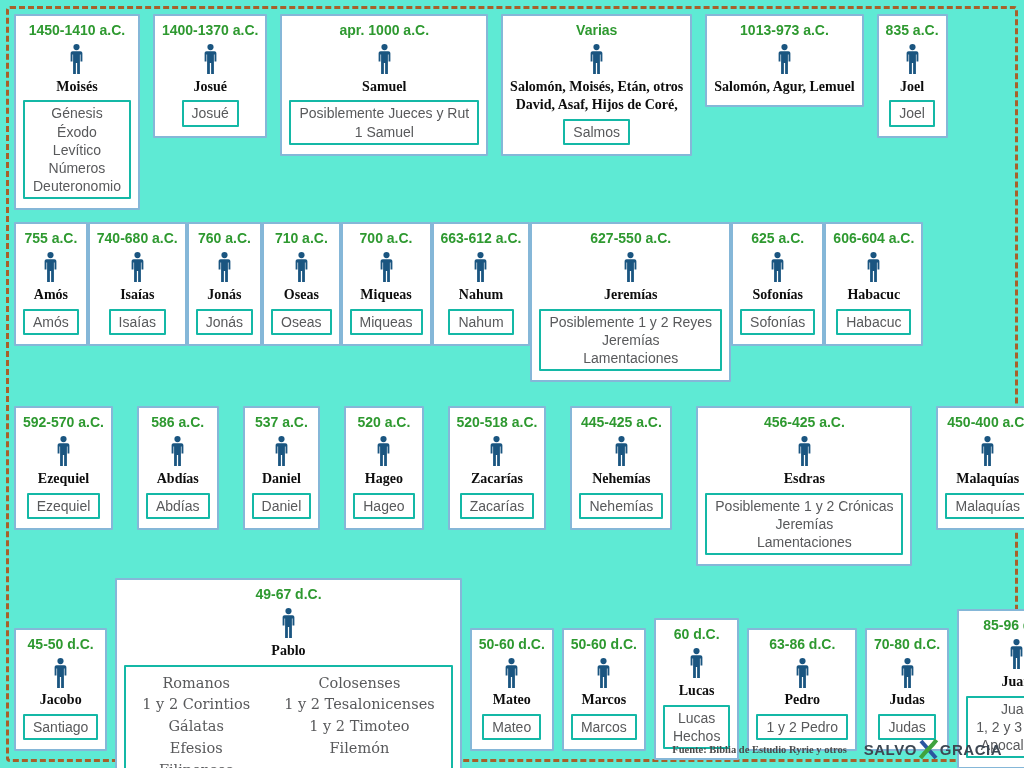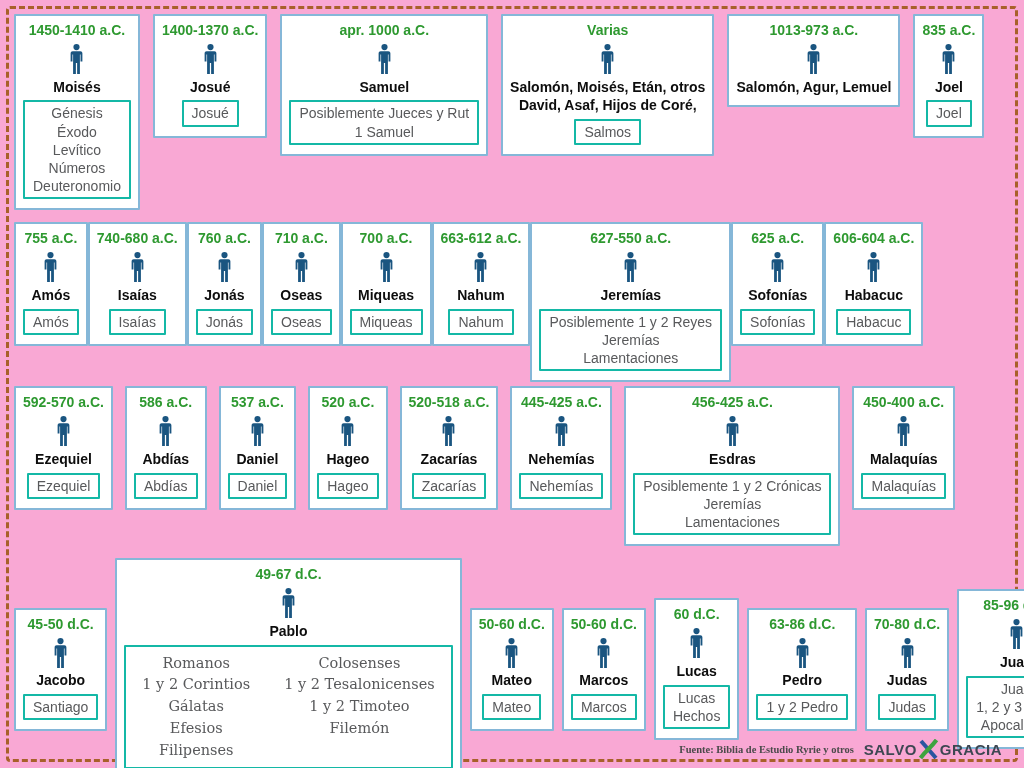--- a/index.html
+++ b/index.html
@@ -1,37 +1,37 @@
 <!DOCTYPE html>
 <html><head>
 <meta charset="utf-8">
 <style>
   html,body{margin:0;padding:0;background:#fff;}
-  .canvas{position:relative;width:1024px;height:768px;background:#f9a8d4;overflow:hidden;
+  .canvas{position:relative;width:1024px;height:768px;background:#5eead4;overflow:hidden;
           font-family:"Liberation Sans",sans-serif;}
   .frame{position:absolute;inset:6px;border:3px dashed #a8602a;border-radius:4px;pointer-events:none;}
   .content{position:absolute;left:14px;top:12px;right:14px;}
   .row{display:flex;align-items:flex-start;}
   .row-0{gap:13px;margin-top:2px;}
   .row-1{margin-top:12px;}
-  .row-2{gap:12px;margin-top:4px;}
+  .row-2{gap:24px;margin-top:24px;}
   .row-3{gap:8px;margin-top:12px;align-items:center;}
   .card{border:2px solid #85b7d8;background:#fff;display:flex;flex-direction:column;
         align-items:center;padding:6px 7px 9px;border-radius:1px;}
   .date{color:#2e9930;font-weight:bold;font-size:14px;white-space:nowrap;line-height:1.25;}
   .person{height:34px;display:flex;align-items:center;margin:3px 0 1px;}
   .person svg{width:21px;height:31px;display:block;}
-  .name{font-weight:bold;font-size:14px;color:#0d0d0d;text-align:center;line-height:1.35;}
+  .name{font-weight:bold;font-size:14px;color:#0d0d0d;text-align:center;line-height:1.35;font-family:Liberation Serif, serif;}
   .name div{white-space:nowrap;}
   .books{border:2px solid #14b8a6;margin-top:4px;padding:2px 8px;text-align:center;
          color:#58595b;font-size:14px;line-height:1.3;border-radius:1px;}
   .books div{white-space:nowrap;}
   .books.cols{display:flex;gap:34px;padding:6px 16px;line-height:1.5;}
   .serif{font-family:"DejaVu Serif","Liberation Serif",serif;font-size:14.5px;}
-  .footer{position:absolute;right:22px;bottom:9px;display:flex;align-items:center;gap:10px;}
+  .footer{position:absolute;right:22px;bottom:9px;display:flex;align-items:center;gap:17px;}
   .source{font-family:"Liberation Serif",serif;font-weight:bold;font-size:10.5px;color:#4a4a4a;}
   .logo{display:flex;align-items:center;font-weight:bold;font-size:15px;color:#3d4752;letter-spacing:.5px;}
   .logo svg{width:21px;height:20px;margin:0 1px;}
 </style>
 </head>
 <body>
 
 <div class="canvas">
   <div class="frame"></div>
   <div class="content" id="rows">

